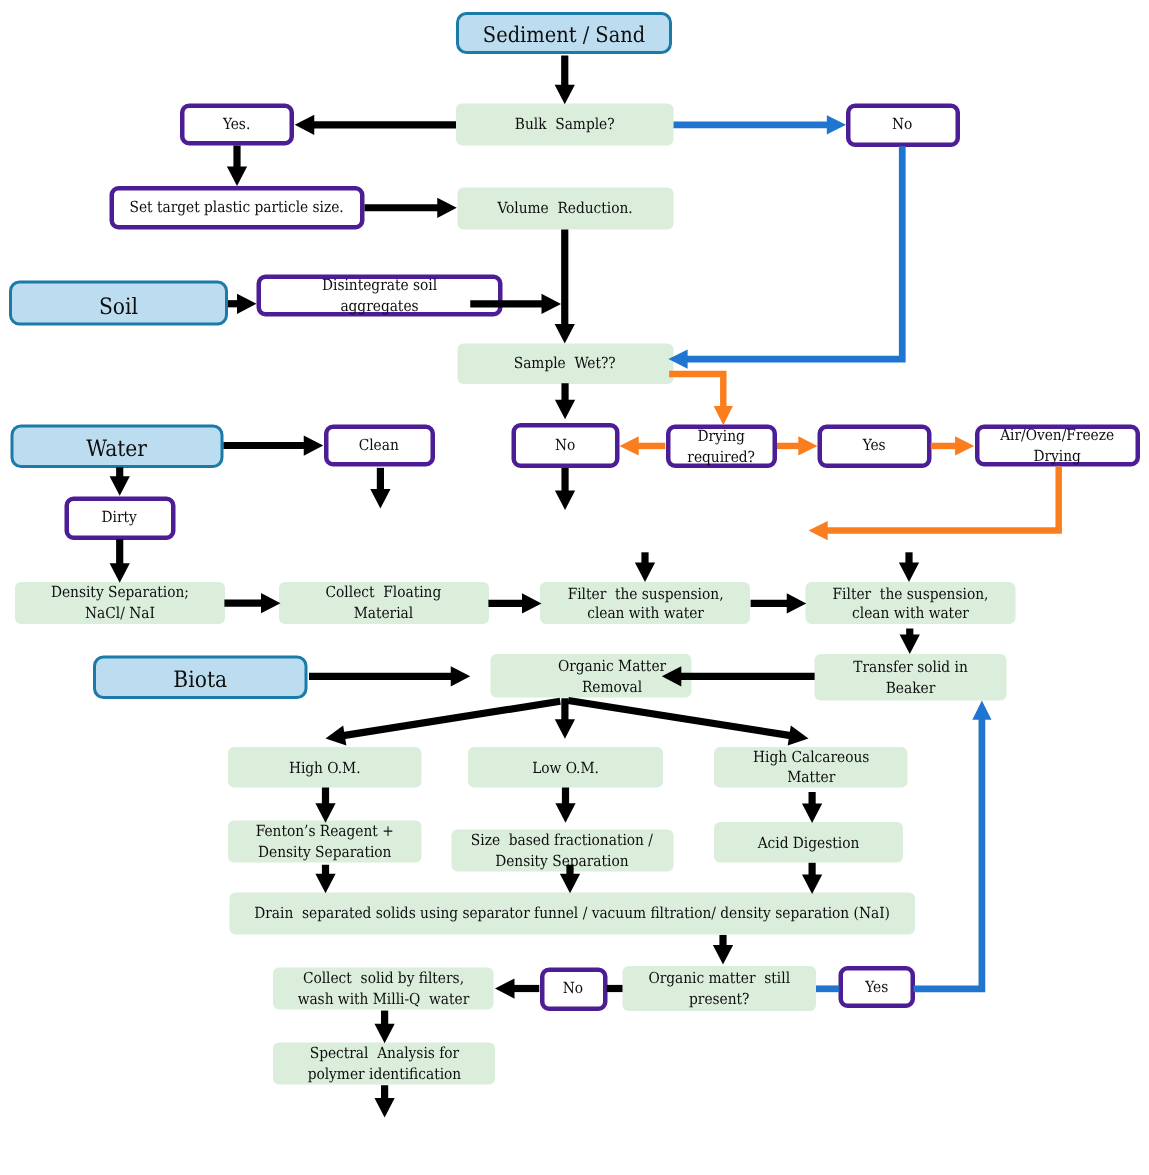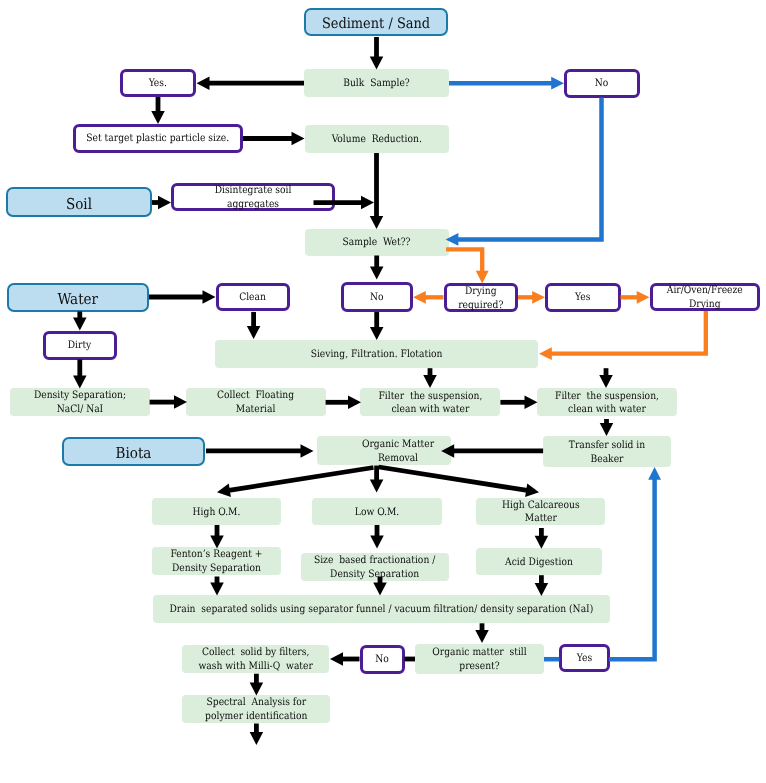--- a/index.html
+++ b/index.html
@@ -242,43 +242,40 @@
     <div class="node wbox" id="node-yes2" style="left: 545px; top: 282.5px; width: 75.5px; height: 29px;">
       <span>Yes</span>
     </div>
     <div class="node wbox" id="node-airoven" style="left: 649.5px; top: 282.5px; width: 110.5px; height: 28.5px;">
       <span>Air/Oven/Freeze
 Drying</span>
     </div>
     <div class="node wbox" id="node-dirty" style="left: 42.5px; top: 330.5px; width: 74px; height: 29px;">
       <span>Dirty</span>
     </div>
-    <div class="node green" id="node-sieving" style="left: 215.2px; top: 339.7px; width: 322.8px; height: 28.5px;">
-      <span>Sieving, Filtration. Flotation</span>
-    </div>
     <div class="node green" id="node-densep" style="left: 10.4px; top: 387.7px; width: 139.2px; height: 28.5px;">
       <span>Density Separation;
 NaCl/ NaI</span>
     </div>
     <div class="node green" id="node-collectfl" style="left: 185.6px; top: 387.6px; width: 140px; height: 28.6px;">
       <span>Collect  Floating
 Material</span>
     </div>
     <div class="node green" id="node-filter1" style="left: 360.4px; top: 388.2px; width: 140px; height: 28.2px;">
       <span>Filter  the suspension,
 clean with water</span>
     </div>
     <div class="node green" id="node-filter2" style="left: 537px; top: 388.2px; width: 140px; height: 28.2px;">
       <span>Filter  the suspension,
 clean with water</span>
     </div>
     <div class="node bbox" id="node-biota" style="left: 62px; top: 436.5px; width: 143px; height: 29px;">
       <span>Biota</span>
     </div>
-    <div class="node green" id="node-organicrem" style="left: 317px; top: 435.6px; width: 134px; height: 29.9px; padding-left: 28px;">
+    <div class="node green" id="node-organicrem" style="left: 327px; top: 435.6px; width: 134px; height: 29.9px; padding-left: 28px;">
       <span>Organic Matter
 Removal</span>
     </div>
     <div class="node green" id="node-transfer" style="left: 543px; top: 436px; width: 128px; height: 31px;">
       <span>Transfer solid in
 Beaker</span>
     </div>
     <div class="node green" id="node-highom" style="left: 151.9px; top: 497.9px; width: 129.2px; height: 27.2px;">
       <span>High O.M.</span>
     </div>

